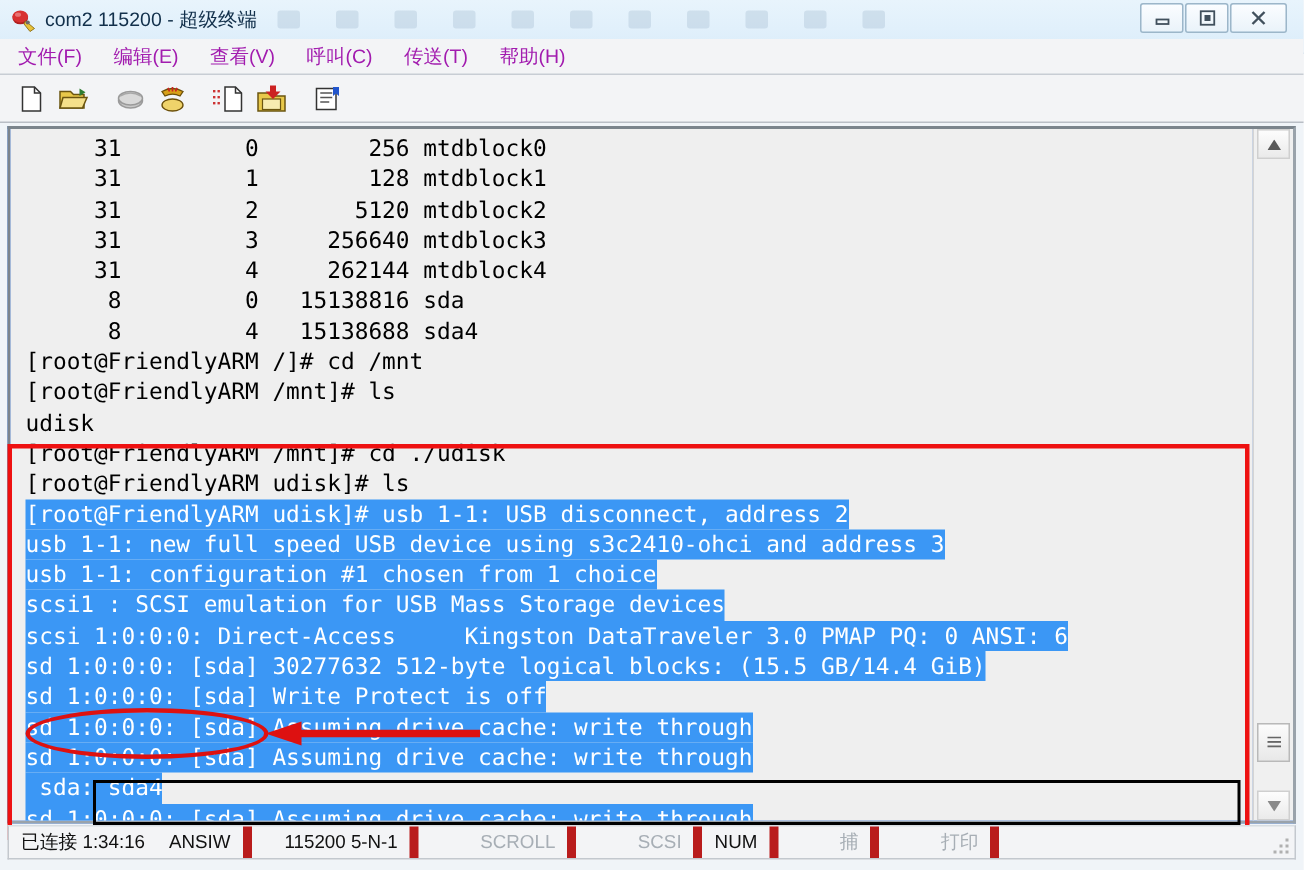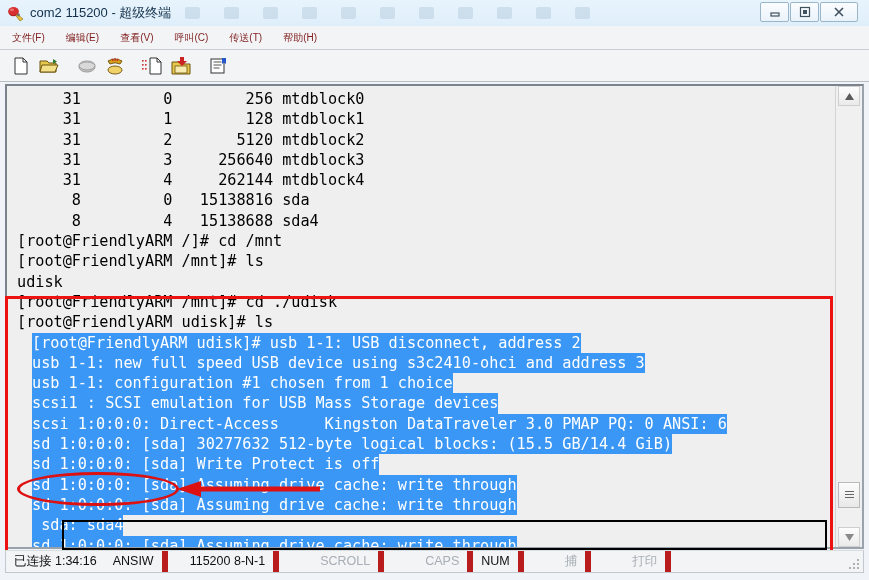--- a/index.html
+++ b/index.html
@@ -81,22 +81,22 @@
     left: 0; top: 26px;
     width: 869px; height: 24px;
     background: #f3f4f6;
     border-bottom: 1px solid #c8cdd4;
     box-sizing: border-box;
     display: flex;
     align-items: center;
     padding-left: 12px;
   }
   .menu-item {
-    font-size: 10px;
-    color: #7f1d1d;
+    font-size: 13px;
+    color: #a21caf;
     margin-right: 21px;
     line-height: 22px;
     white-space: nowrap;
   }
 
   
   #toolbar {
     position: absolute;
     left: 0; top: 50px;
     width: 869px; height: 32px;
@@ -139,21 +139,20 @@
     color: #000000;
     white-space: pre;
     padding: 3px 0 0 10px;
     box-sizing: border-box;
   }
   #terminal .line { height: 20.3px; }
   #terminal .selblock {
     background: #3b97f5;
     color: #ffffff;
     display: inline-block;
-    margin-left: 15px;
   }
 
   
   #vscroll {
     position: absolute;
     right: 0; top: 0;
     width: 27px; height: 461px;
     background: #f0f0f0;
     border-left: 1px solid #d4d4d4;
     box-sizing: border-box;
@@ -413,23 +412,23 @@
   <svg id="red-arrow" viewBox="0 0 145 20">
     <path d="M145 10 H22" stroke="#dd1111" stroke-width="5" fill="none"></path>
     <path d="M2 10 L26 2 L26 18 Z" fill="#dd1111"></path>
   </svg>
 
   <div id="watermark">https://blog.csdn.net/u012577474</div>
 
   <div id="statusbar">
     <span class="sb-cell" style="border-right:none;">已连接 1:34:16</span>
     <span class="sb-cell">ANSIW</span>
-    <span class="sb-cell" style="padding-left:22px;">115200 8-N-1</span>
+    <span class="sb-cell" style="padding-left:22px;">115200 5-N-1</span>
     <span class="sb-cell dim">SCROLL</span>
-    <span class="sb-cell dim">CAPS</span>
+    <span class="sb-cell dim">SCSI</span>
     <span class="sb-cell">NUM</span>
     <span class="sb-cell dim">捕</span>
     <span class="sb-cell dim">打印</span>
     <span class="sb-cell nb"></span>
     <svg id="sb-grip" viewBox="0 0 14 14">
       <g fill="#b0b0b0">
         <rect x="10" y="10" width="2" height="2"></rect>
           <rect x="6" y="10" width="2" height="2"></rect>
           <rect x="10" y="6" width="2" height="2"></rect>
         <rect x="2" y="10" width="2" height="2"></rect>

